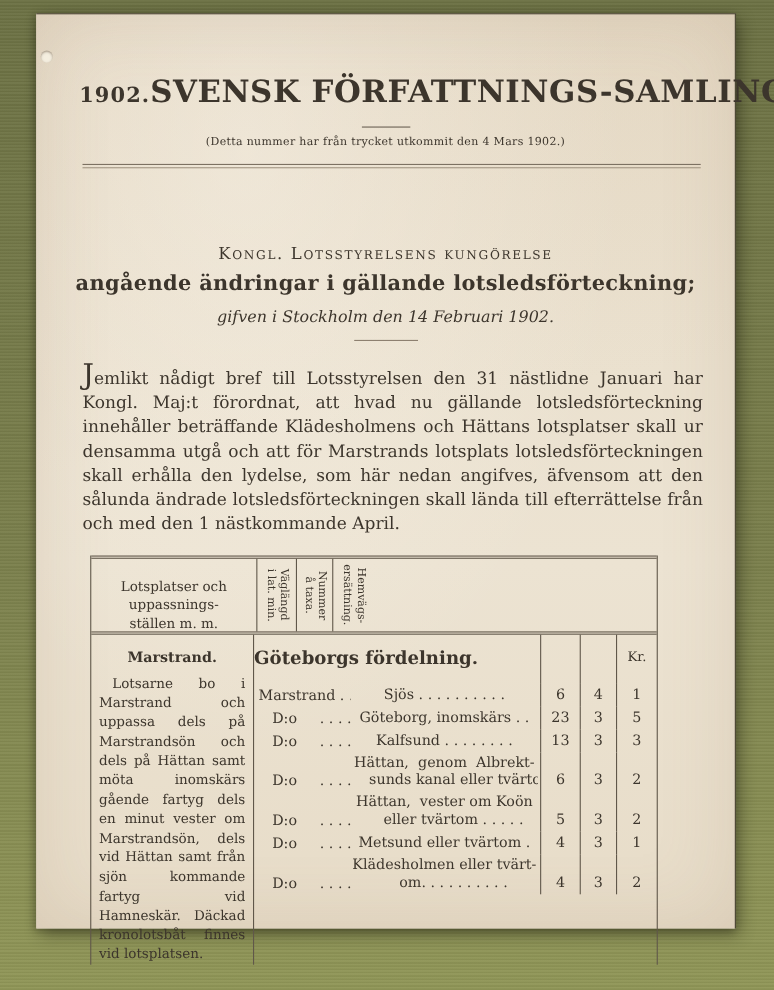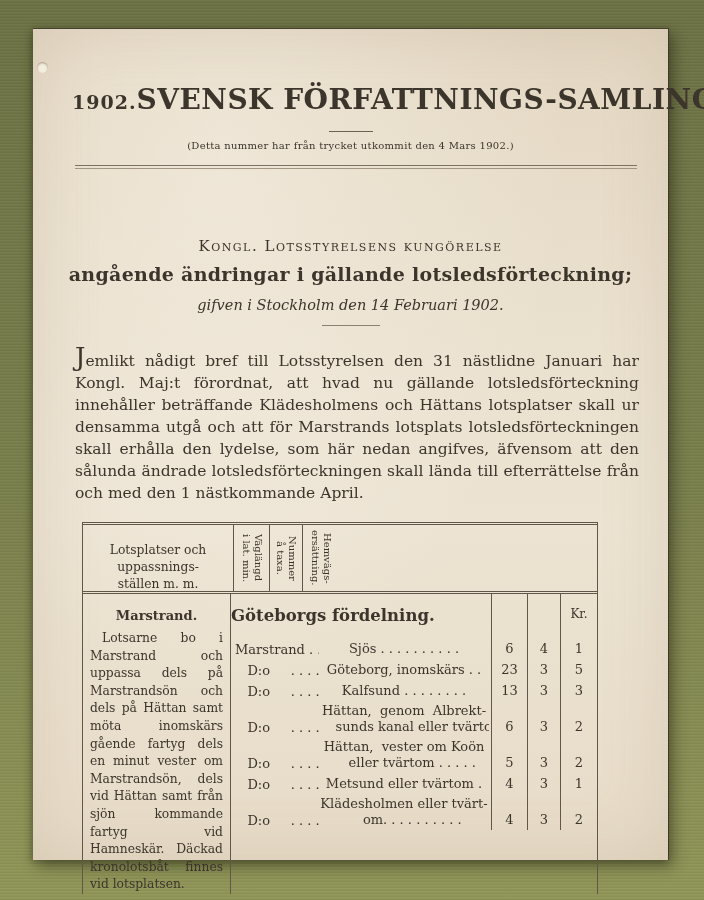--- a/index.html
+++ b/index.html
@@ -4,21 +4,21 @@
 <style>
   html,body{margin:0;padding:0;}
   .scene{
     position:relative;width:704px;height:900px;overflow:hidden;
     background-image:
       repeating-linear-gradient(180deg, rgba(255,255,255,0.035) 0 1px, rgba(0,0,0,0.04) 2px 3px),
       linear-gradient(180deg,#6c7144 0%, #7a7f4c 55%, #909657 100%);
     font-family:"DejaVu Serif","Liberation Serif",serif;
   }
   .paper{
-    position:absolute;left:33px;top:28px;width:635px;height:831px;
+    position:absolute;left:33px;top:12px;width:635px;height:831px;
     background-color:#e9dfcc;
     background-image:
       radial-gradient(ellipse at 30% 15%, rgba(255,252,245,0.35), rgba(255,255,255,0) 55%),
       linear-gradient(170deg, rgba(205,185,160,0.18), rgba(255,255,255,0) 45%),
       linear-gradient(180deg,#e8ddc9 0%, #ece3d2 60%, #e7dcc8 100%);
     border-top:1px solid #45402c;border-right:1px solid #3f3a28;
     box-shadow: inset 0 0 70px rgba(140,110,80,0.16), 4px 6px 14px rgba(25,25,10,0.45), -2px 2px 6px rgba(25,25,10,0.25);
     color:#3c352c;
   }
   .punch{position:absolute;left:4px;top:33px;width:11px;height:11px;border-radius:50%;

